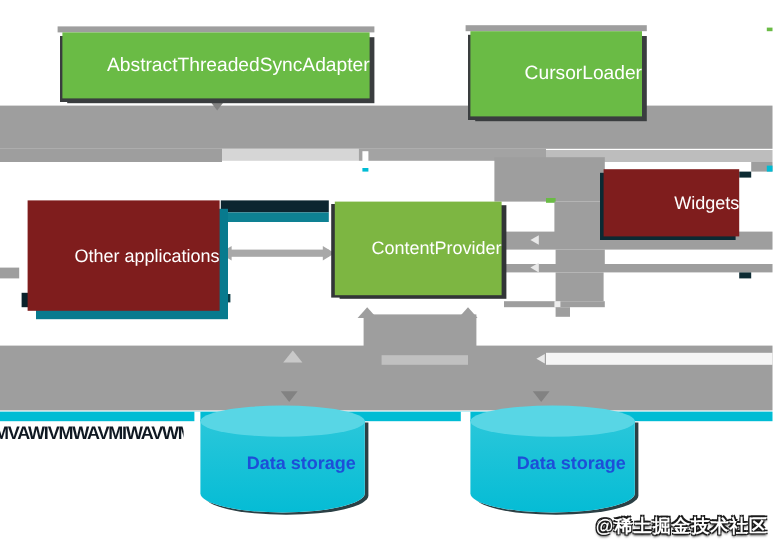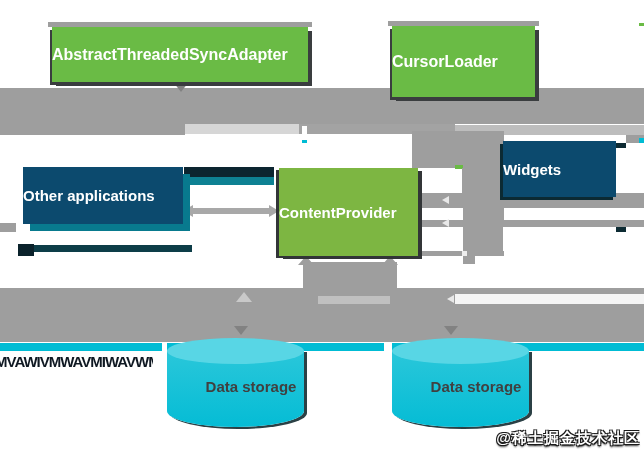--- a/index.html
+++ b/index.html
@@ -1,37 +1,37 @@
 <!DOCTYPE html>
 <html><head>
 <meta charset="utf-8">
 <style>
   html,body{margin:0;padding:0;background:#fff;}
   .canvas{position:relative;width:644px;height:450px;background:#ffffff;overflow:hidden;
           font-family:"Liberation Sans", sans-serif;}
   .r{position:absolute;}
-  .node{position:absolute;display:flex;align-items:center;justify-content:flex-start;
-        color:#fff;font-weight:bold;text-align:center;}
+  .node{position:absolute;display:flex;align-items:center;justify-content:flex-end;
+        color:#fff;font-weight:normal;text-align:center;}
   .gbox{background:#6abb45;box-shadow:-2px 3px 0 #3a3d3f,4px 4px 0 #3a3d3f;font-size:16px;}
   .gbox2{background:#7db642;box-shadow:-3px 2px 0 #323537,4px 3px 0 #323537;font-size:15px;}
-  .cbox{background:#0c4a6e;font-size:15px;}
+  .cbox{background:#7f1d1d;font-size:15px;}
   .tri{width:0;height:0;position:absolute;}
   .tri-down{border-left:7px solid transparent;border-right:7px solid transparent;border-top:9px solid #828282;}
   .tri-up{border-left:8px solid transparent;border-right:8px solid transparent;border-bottom:9px solid #9e9e9e;}
   .tri-up-light{border-left:8px solid transparent;border-right:8px solid transparent;border-bottom:10px solid #c9c9c9;}
   .tri-left{border-top:6px solid transparent;border-bottom:6px solid transparent;border-right:10px solid #a8a8a8;}
   .tri-right{border-top:6px solid transparent;border-bottom:6px solid transparent;border-left:10px solid #a8a8a8;}
   .tri-left-w{border-top:4px solid transparent;border-bottom:4px solid transparent;border-right:7px solid #e8e8e8;}
   .cyl{position:absolute;width:137px;height:89px;}
   .cyl-body{position:absolute;left:0;right:0;top:12px;bottom:0;
             background:linear-gradient(#2ac7da,#05bcd5);
             border-radius:0 0 68px 68px / 0 0 16px 16px;
             box-shadow:3px 2px 0 rgba(6,30,36,0.85);}
   .cyl-top{position:absolute;left:0;right:0;top:0;height:26px;background:#58d6e5;border-radius:50%;}
-  .cyl-label{position:absolute;left:0;right:0;top:40px;text-align:center;color:#404040;
+  .cyl-label{position:absolute;left:0;right:0;top:40px;text-align:center;color:#1d4ed8;
              font-weight:bold;font-size:15px;margin-left:31px;}
   .garble{position:absolute;left:-5px;top:353px;width:158px;height:21px;overflow:hidden;
           color:#0f1822;font-weight:bold;font-size:15px;letter-spacing:-1px;
           filter:blur(0.6px);white-space:nowrap;}
   .watermark{position:absolute;right:4px;bottom:2px;color:#fff;font-weight:bold;font-size:15px;
              letter-spacing:1px;
              text-shadow:-1px -1px 0 #1a1a1a,1px -1px 0 #1a1a1a,-1px 1px 0 #1a1a1a,
                          1px 1px 0 #1a1a1a,0 2px 2px #000;text-align:center;}
 </style>
 </head>
@@ -97,24 +97,24 @@
   <div class="r" style="left:18px;top:244px;width:16px;height:12px;background:#0b222b"></div>
   <div class="r" style="left:616px;top:143px;width:10px;height:5px;background:#0d2b33"></div>
   <div class="r" style="left:616px;top:227px;width:10px;height:5px;background:#0d2b33"></div>
 
   <div class="node gbox" style="left:52px;top:27px;width:256px;height:55px;">
     <span>AbstractThreadedSyncAdapter</span>
   </div>
   <div class="node gbox" style="left:392px;top:26px;width:143px;height:71px;">
     <span>CursorLoader</span>
   </div>
-  <div class="node cbox" style="left:23px;top:167px;width:160px;height:57px;box-shadow:7px 7px 0 #087a8e;">
+  <div class="node cbox" style="left:23px;top:167px;width:160px;height:92px;box-shadow:7px 7px 0 #087a8e;">
     <span>Other applications</span>
   </div>
-  <div class="node gbox2" style="left:279px;top:168px;width:139px;height:88px;">
+  <div class="node gbox2" style="left:279px;top:168px;width:139px;height:78px;">
     <span>ContentProvider</span>
   </div>
   <div class="node cbox" style="left:503px;top:141px;width:113px;height:56px;box-shadow:-3px 3px 0 #0c2a33;">
     <span>Widgets</span>
   </div>
 
   <div class="cyl" style="left:167px;top:338px;">
     <div class="cyl-body"></div>
     <div class="cyl-top"></div>
     <div class="cyl-label">Data storage</div>

